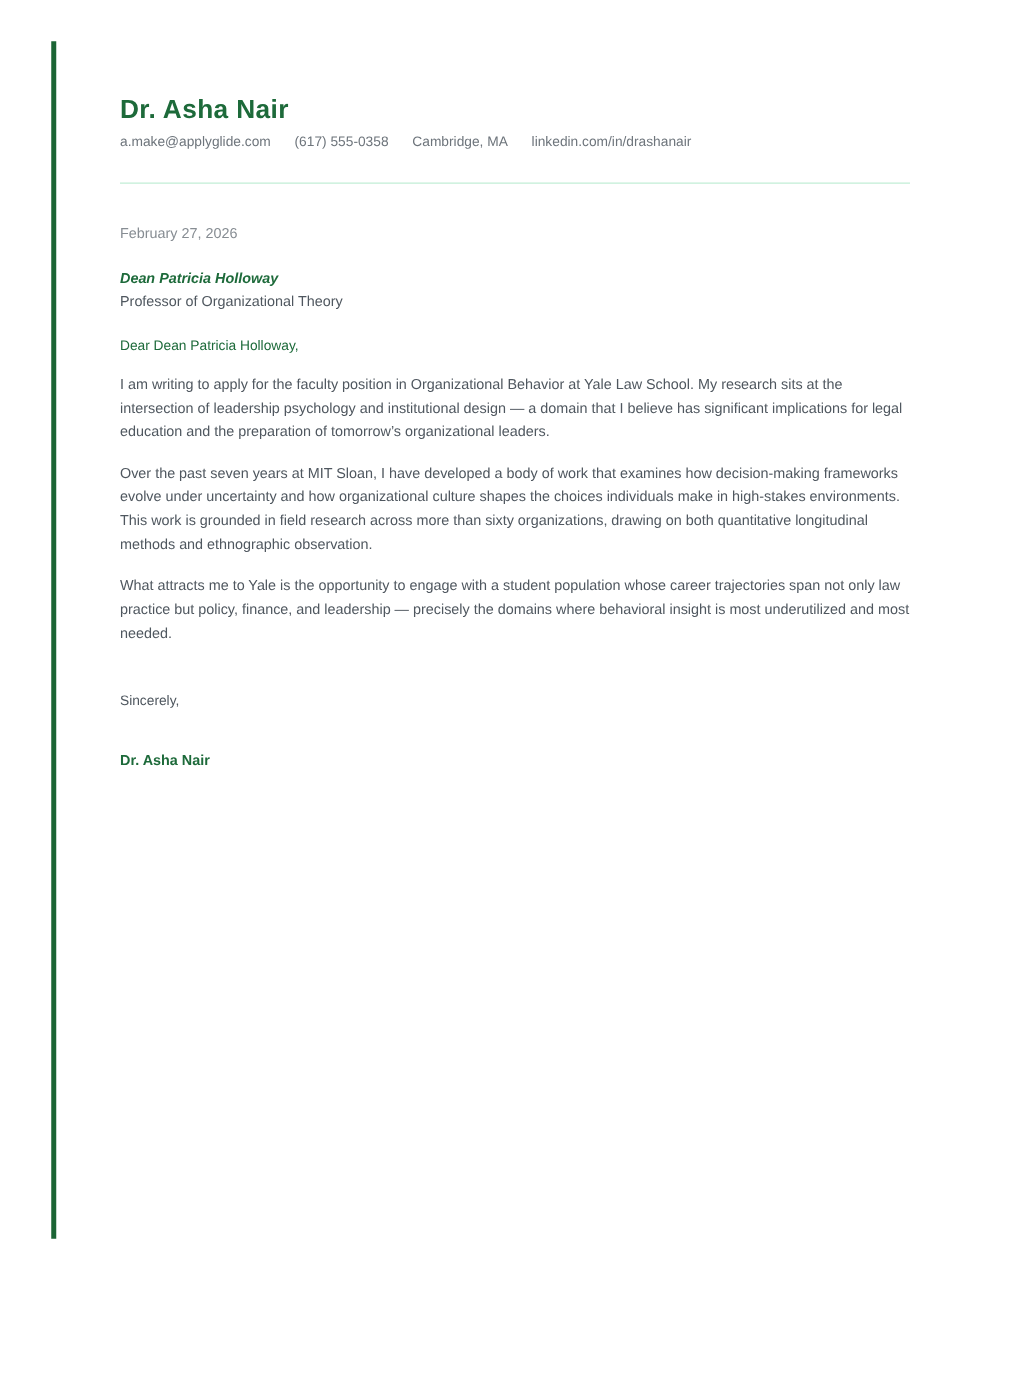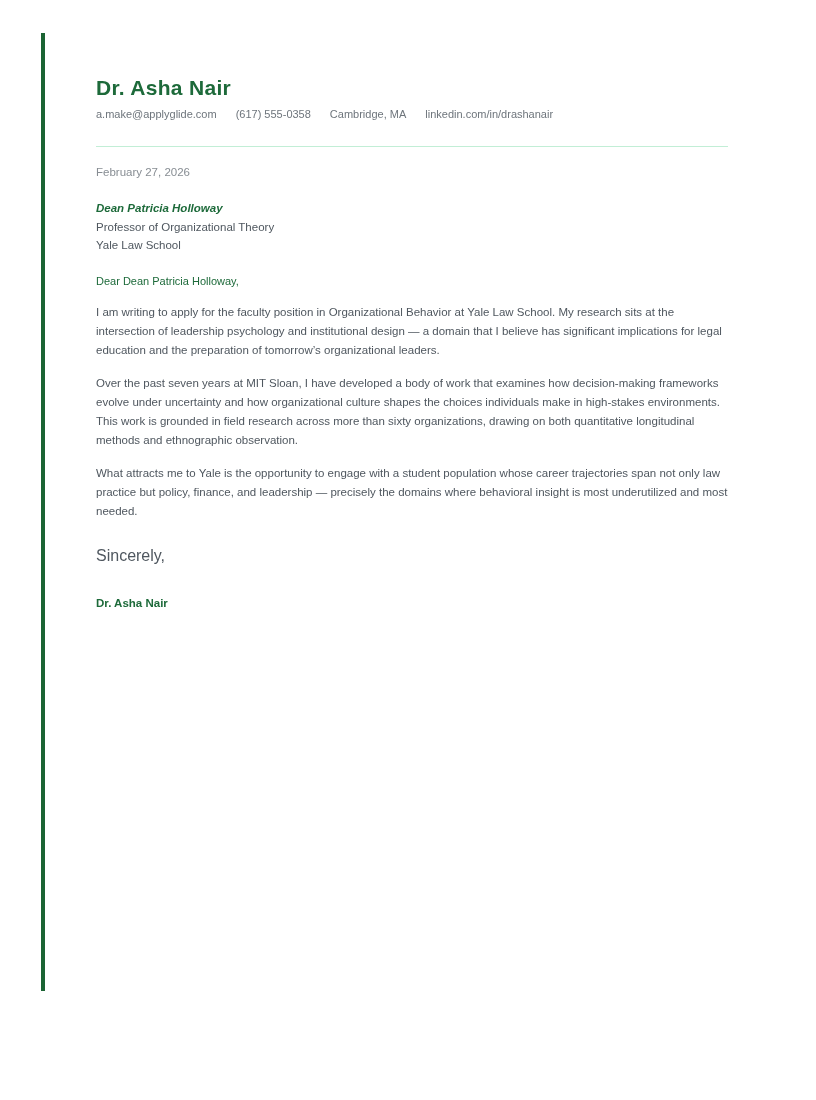--- a/index.html
+++ b/index.html
@@ -44,21 +44,21 @@
     line-height: 13px;
     color: var(--muted-text, #6e757c);
     white-space: nowrap;
   }
   .header-divider {
     border: none;
     border-top: 1.5px solid var(--divider, #c2eed6);
     margin: 25px 0 0 0;
   }
   .date-text {
-    margin-top: 18px;
+    margin-top: 33px;
     font-size: 11.5px;
     line-height: 14px;
     color: var(--date-text, #878d93);
   }
   .recipient-block {
     margin-top: 20px;
     font-size: 11.5px;
     line-height: 18.5px;
     color: var(--body-text, #4f575f);
   }
@@ -74,22 +74,22 @@
     font-weight: normal;
     color: var(--heading-green, #1d6a3a);
   }
   .letter-body p {
     margin: 12px 0 14px 0;
     font-size: 11.5px;
     line-height: 19px;
     color: var(--body-text, #4f575f);
   }
   .closing-text {
-    margin-top: 25px;
-    font-size: 16px;
+    margin-top: 35px;
+    font-size: 11px;
     line-height: 19px;
     color: var(--body-text, #4f575f);
   }
   .signature-text {
     margin-top: 29px;
     font-size: 11.5px;
     line-height: 19px;
     font-weight: bold;
     color: var(--heading-green, #1d6a3a);
   }
@@ -110,21 +110,20 @@
     <span>linkedin.com/in/drashanair</span>
   </div>
 
   <hr class="header-divider">
 
   <div class="date-text">February 27, 2026</div>
 
   <div class="recipient-block">
     <div class="recipient-name">Dean Patricia Holloway</div>
     <div>Professor of Organizational Theory</div>
-    <div>Yale Law School</div>
   </div>
 
   <div class="salutation-text">Dear Dean Patricia Holloway,</div>
 
   <div class="letter-body">
     <p>I am writing to apply for the faculty position in Organizational Behavior at Yale Law School. My research sits at the intersection of leadership psychology and institutional design — a domain that I believe has significant implications for legal education and the preparation of tomorrow’s organizational leaders.</p>
     <p>Over the past seven years at MIT Sloan, I have developed a body of work that examines how decision-making frameworks evolve under uncertainty and how organizational culture shapes the choices individuals make in high-stakes environments. This work is grounded in field research across more than sixty organizations, drawing on both quantitative longitudinal methods and ethnographic observation.</p>
     <p>What attracts me to Yale is the opportunity to engage with a student population whose career trajectories span not only law practice but policy, finance, and leadership — precisely the domains where behavioral insight is most underutilized and most needed.</p>
   </div>
 

